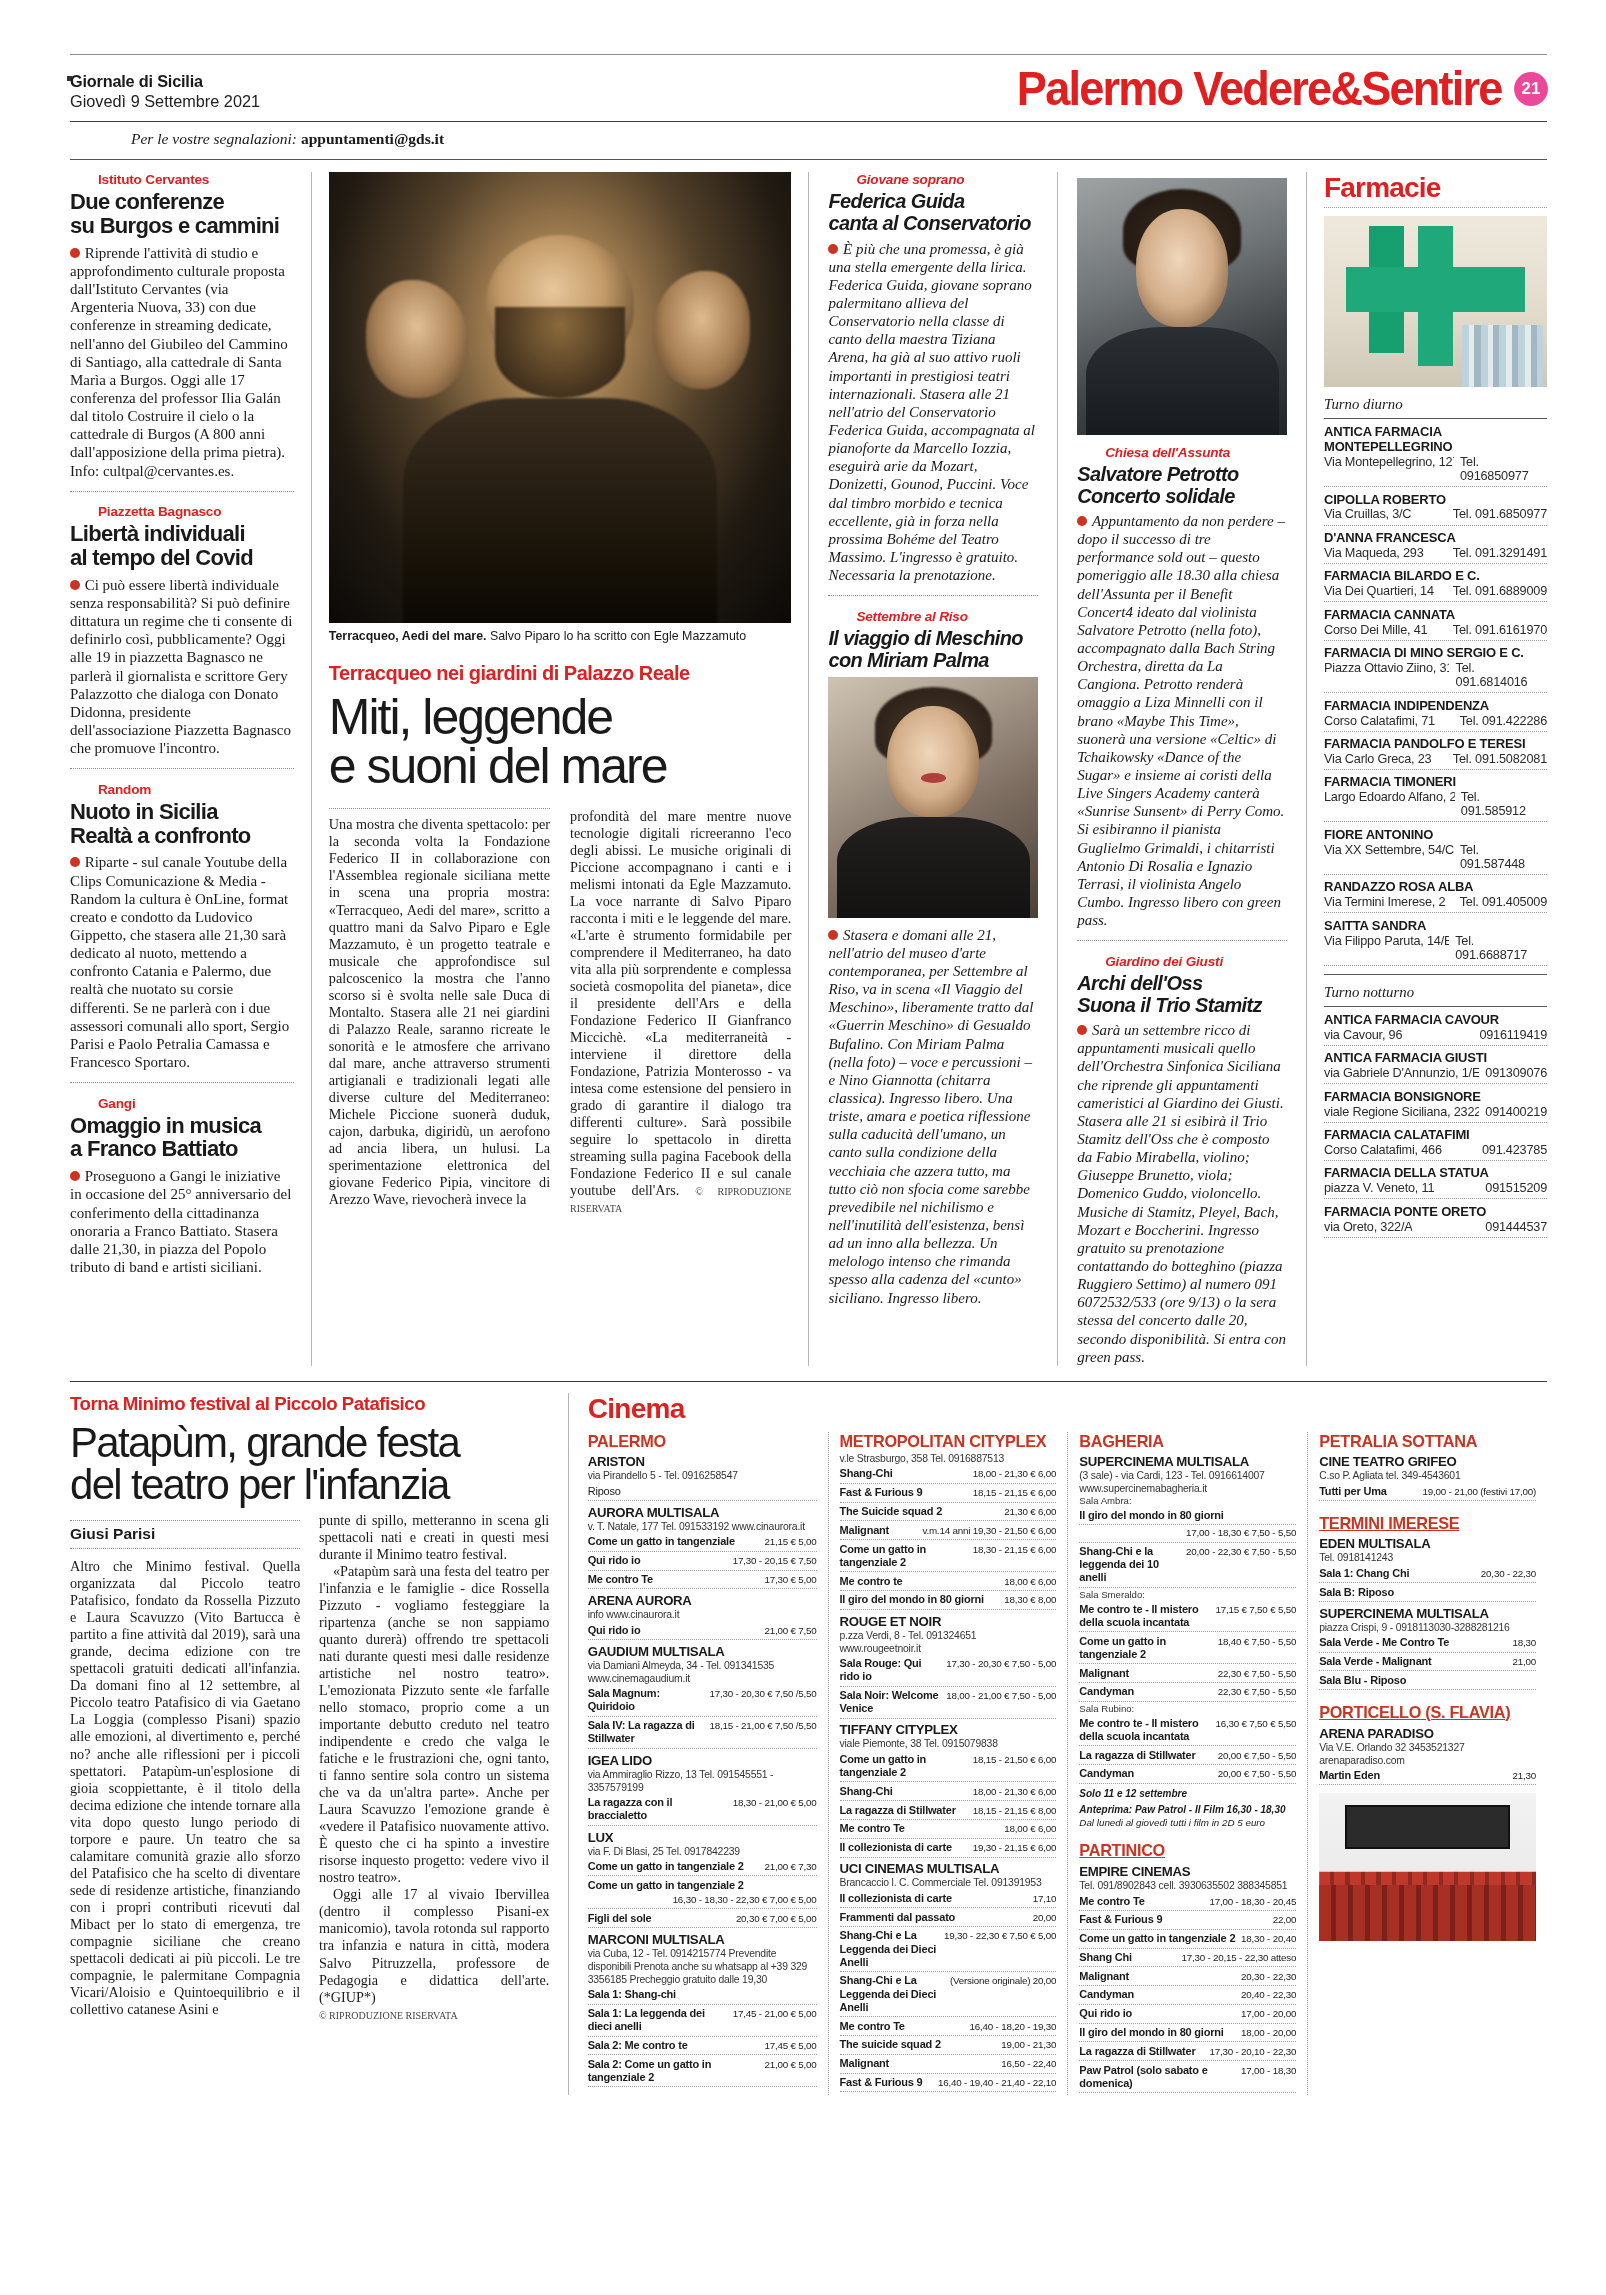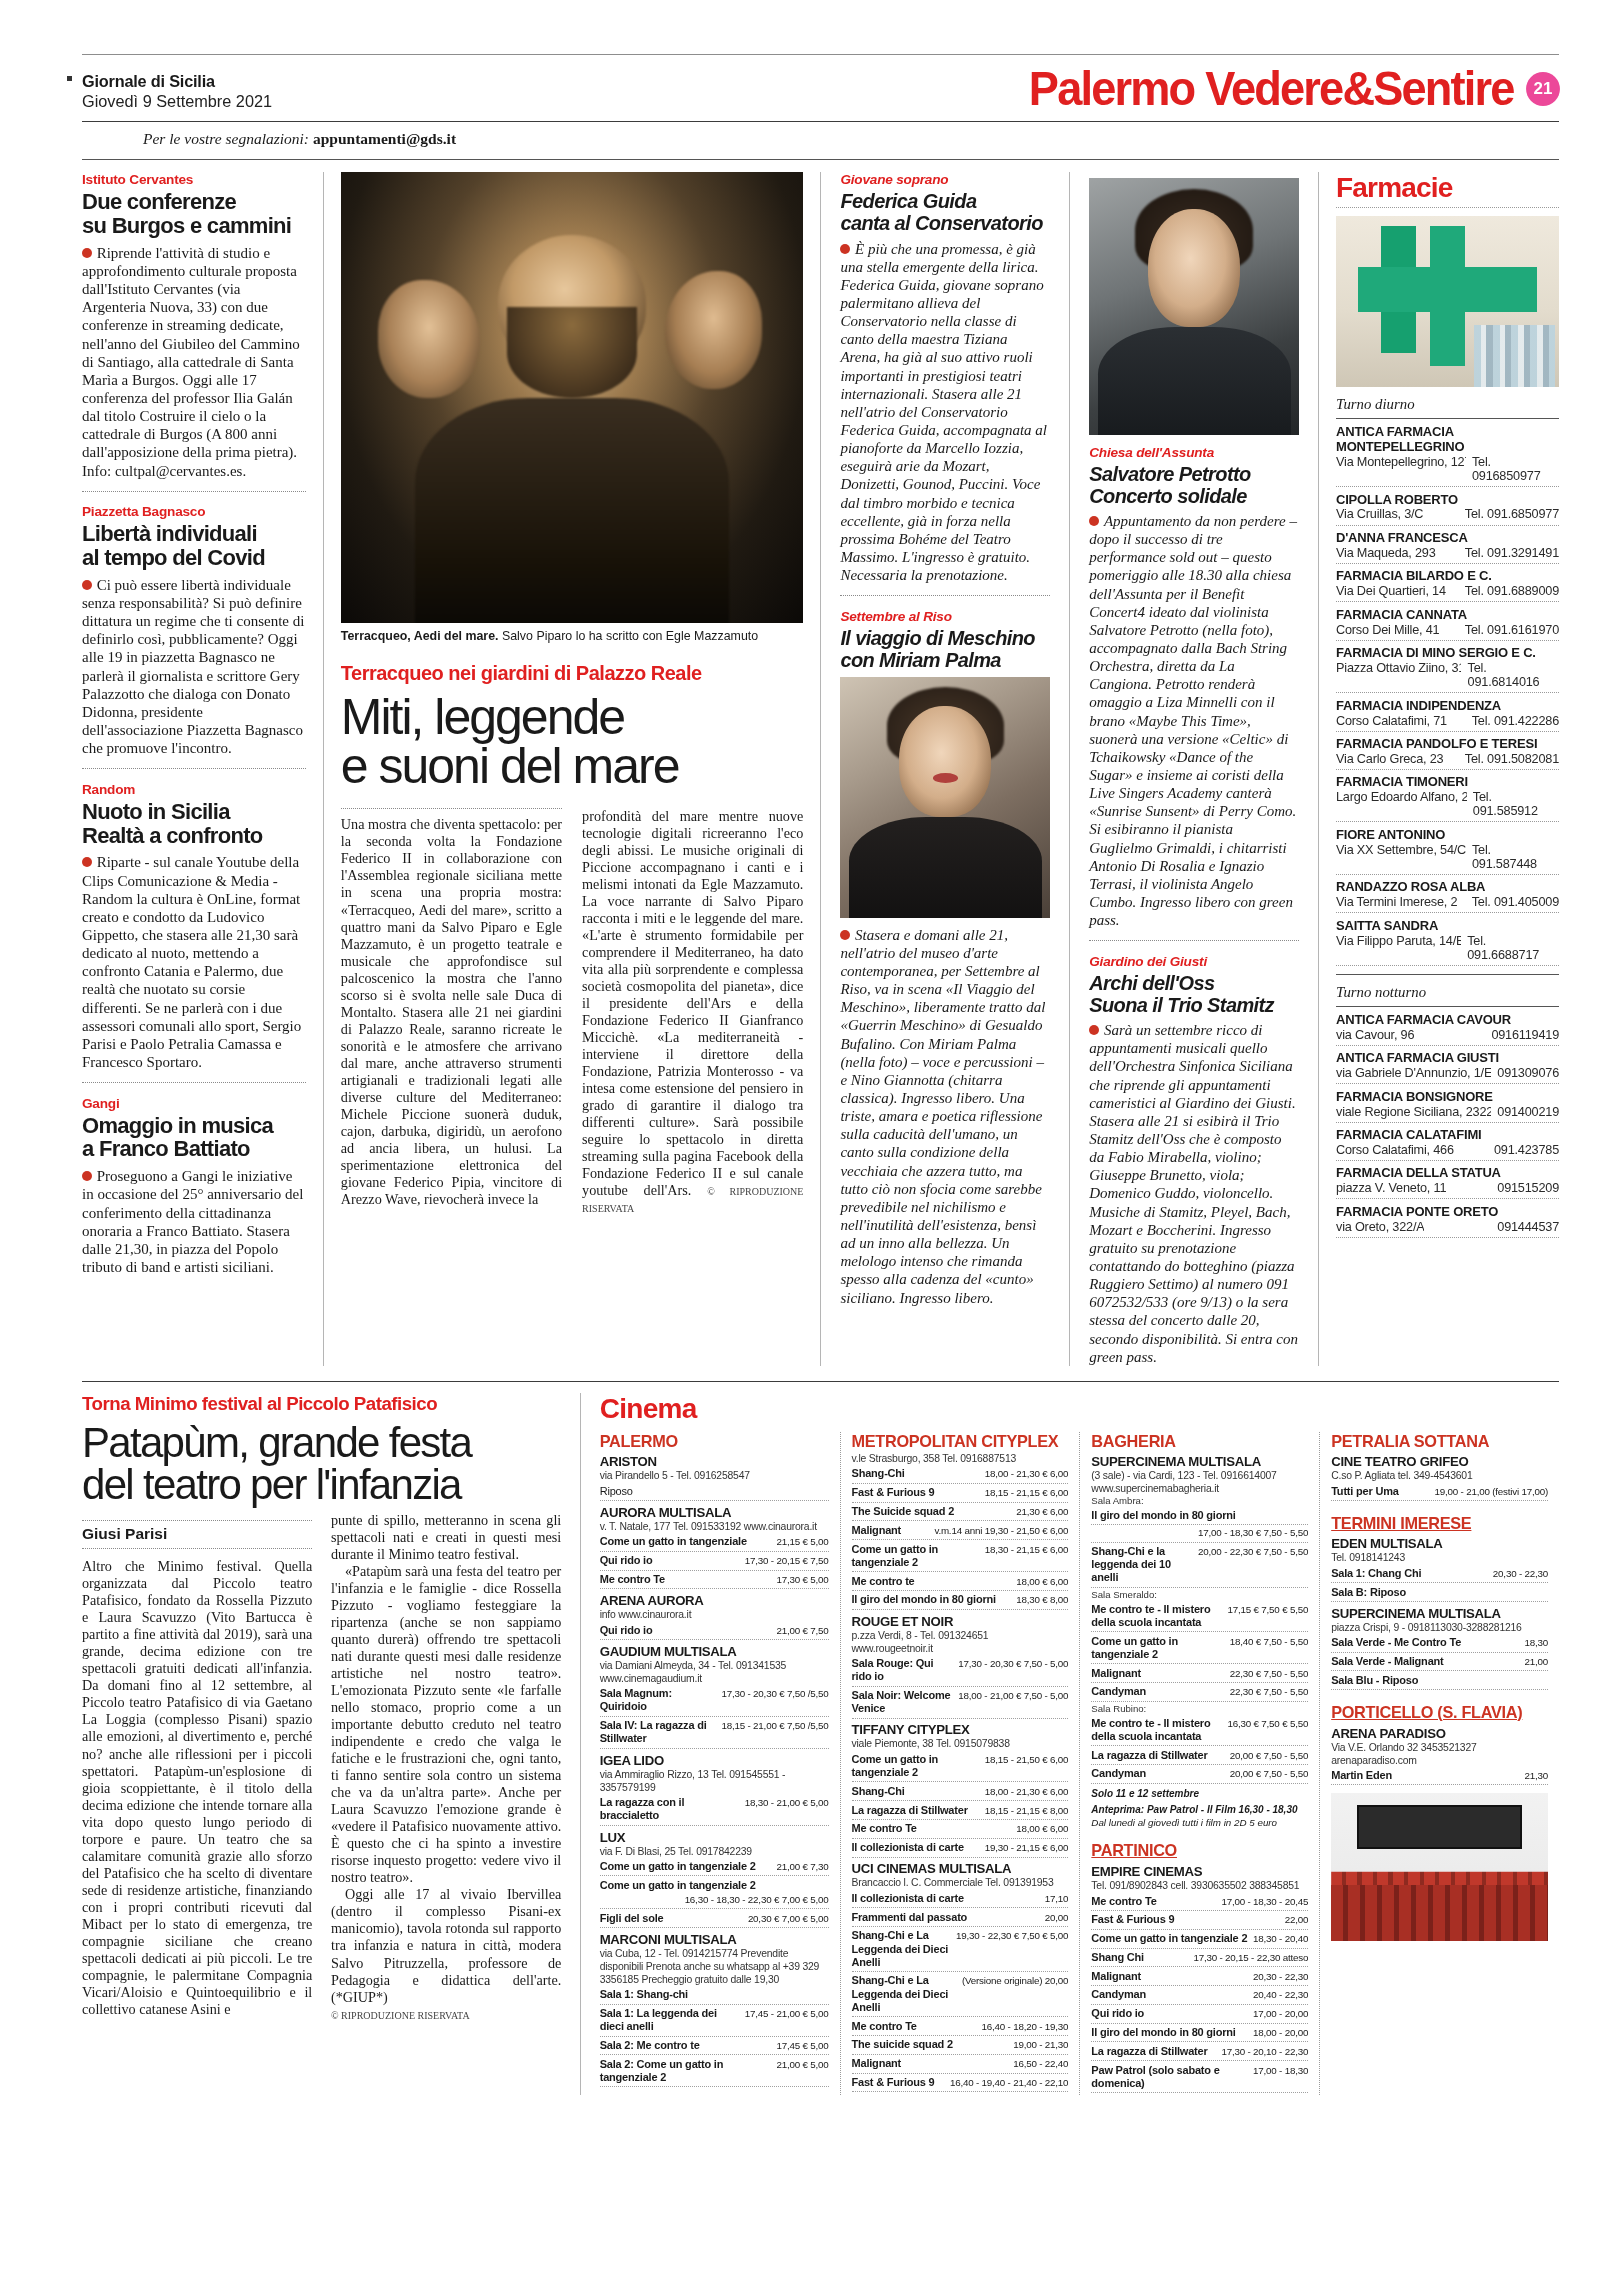--- a/index.html
+++ b/index.html
@@ -5,21 +5,21 @@
   * { box-sizing: border-box; }
   html, body { margin:0; padding:0; }
   body {
     width:1607px; height:2295px;
     background:#ffffff;
     font-family:"Liberation Sans", sans-serif;
     color:#1a1a1a;
     position:relative;
     overflow:hidden;
   }
-  .page { position:absolute; left:82px; top:54px; width:1477px; }
+  .page { position:absolute; left:70px; top:54px; width:1477px; }
 
   
   .top-dot { position:absolute; left:67px; top:76px; width:4.7px; height:4.7px; background:#333; }
   .rule-top { border-top:1.6px solid #8d8d8d; width:100%; }
   .masthead { display:flex; align-items:flex-end; justify-content:space-between; padding-top:11px; }
   .paper-name { font-weight:bold; font-size:16.3px; letter-spacing:-0.2px; line-height:1.25; }
   .paper-date { font-size:16.3px; font-weight:400; line-height:1.25; color:#222; }
   .section-title {
     font-size:48px; font-weight:bold; color:#e02020; letter-spacing:-1.9px;
     line-height:0.95; transform:scaleX(0.94); transform-origin:right bottom;
@@ -35,21 +35,21 @@
   .segnalazioni b { font-style:normal; font-weight:bold; }
   .rule-thin { border-top:0.8px solid #555; margin-top:11px; }
 
   
   .grid-top { display:flex; margin-top:12.4px; }
   .col { position:relative; }
   .vline { border-left:0.8px solid #b5b5b5; }
 
   
   .col-brief { width:241px; padding-right:17px; }
-  .kicker { color:#e02020; font-weight:bold; font-size:13.6px; letter-spacing:-0.2px; margin-bottom:3.1px; }
+  .kicker { color:#e02020; font-weight:bold; font-size:13.6px; letter-spacing:-0.2px; margin-bottom:3.1px;margin-left:28px; }
   .brief-head { font-weight:bold; font-size:22px; line-height:1.08; letter-spacing:-0.7px; margin-bottom:6.2px; }
   .body-serif { font-family:"Liberation Serif", serif; font-size:15px; line-height:1.21; text-align:left; }
   .bullet { display:inline-block; width:10px; height:10px; border-radius:50%; background:#cc3322; margin-right:4.7px; vertical-align:0px;}
   .dotrule { border-top:1.9px dotted #8a8a8a; margin:11px 0 12.4px 0; }
 
   
   .col-photo { width:498px; padding:0 17px; }
   .photo {
     width:100%; height:451px; position:relative; overflow:hidden;
     background:

